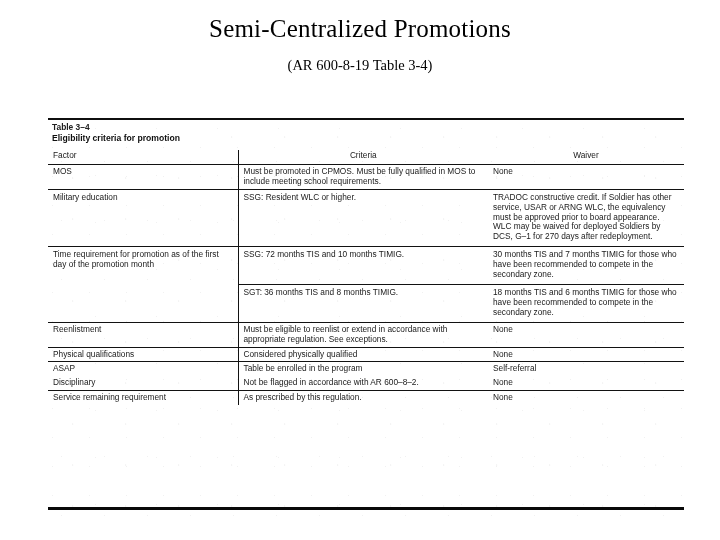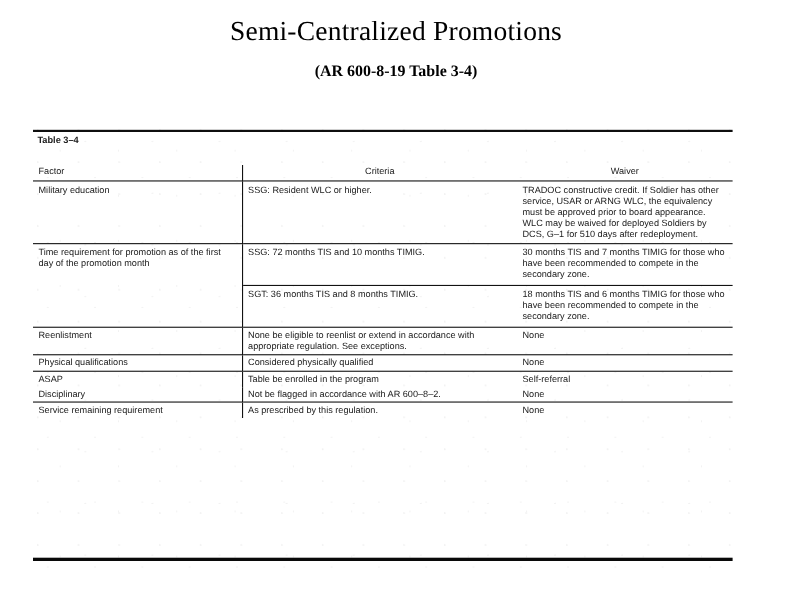--- a/index.html
+++ b/index.html
@@ -33,28 +33,28 @@
   }
   .slide-subtitle {
     position: absolute;
     top: 56px;
     left: 0;
     width: 720px;
     text-align: center;
     font-family: "Liberation Serif", serif;
     font-size: 14.5px;
     line-height: 18px;
-    font-weight: bold;
+    font-weight: normal;
     color: #000;
   }
 
   
   .scan {
     position: absolute;
-    left: 30px;
+    left: 48px;
     top: 112px;
     width: 636px;
     height: 410px;
     background: #fdfdfd;
     
     filter: contrast(1.02);
   }
 
   .scan-inner {
     position: relative;
@@ -163,59 +163,65 @@
 
   <div class="slide-subtitle">(AR 600-8-19 Table 3-4)</div>
 
   <div class="scan">
     <div class="scan-inner">
 
       <div class="rule-top"></div>
 
       <div class="caption">
         <div class="cap-num">Table 3–4</div>
+        <div class="cap-title">Eligibility criteria for promotion</div>
       </div>
 
       <table class="grid">
         <colgroup>
           <col class="c-factor">
           <col class="c-criteria">
           <col class="c-waiver">
         </colgroup>
         <thead>
           <tr>
             <th class="h-factor">Factor</th>
             <th class="h-criteria">Criteria</th>
             <th class="h-waiver">Waiver</th>
           </tr>
         </thead>
         <tbody>
 
+          <tr class="tight">
+            <td class="factor">MOS</td>
+            <td class="criteria">Must be promoted in CPMOS. Must be fully qualified in MOS to include meeting school requirements.</td>
+            <td class="waiver">None</td>
+          </tr>
 
           <tr class="sep">
             <td class="factor">Military education</td>
             <td class="criteria">SSG: Resident WLC or higher.</td>
-            <td class="waiver">TRADOC constructive credit. If Soldier has other service, USAR or ARNG WLC, the equivalency must be approved prior to board appearance. WLC may be waived for deployed Soldiers by DCS, G–1 for 510 days after redeployment.</td>
+            <td class="waiver">TRADOC constructive credit. If Soldier has other service, USAR or ARNG WLC, the equivalency must be approved prior to board appearance. WLC may be waived for deployed Soldiers by DCS, G–1 for 270 days after redeployment.</td>
           </tr>
 
           <tr class="sep">
             <td class="factor">Time requirement for promotion as of the first day of the promotion month</td>
             <td class="criteria">SSG: 72 months TIS and 10 months TIMIG.</td>
             <td class="waiver">30 months TIS and 7 months TIMIG for those who have been recommended to compete in the secondary zone.</td>
           </tr>
 
           <tr class="subsep">
             <td class="factor"></td>
             <td class="criteria">SGT: 36 months TIS and 8 months TIMIG.</td>
             <td class="waiver">18 months TIS and 6 months TIMIG for those who have been recommended to compete in the secondary zone.</td>
           </tr>
 
           <tr class="sep tight">
             <td class="factor">Reenlistment</td>
-            <td class="criteria">None be eligible to reenlist or extend in accordance with appropriate regulation. See exceptions.</td>
+            <td class="criteria">Must be eligible to reenlist or extend in accordance with appropriate regulation. See exceptions.</td>
             <td class="waiver">None</td>
           </tr>
 
           <tr class="sep tight">
             <td class="factor">Physical qualifications</td>
             <td class="criteria">Considered physically qualified</td>
             <td class="waiver">None</td>
           </tr>
 
 

